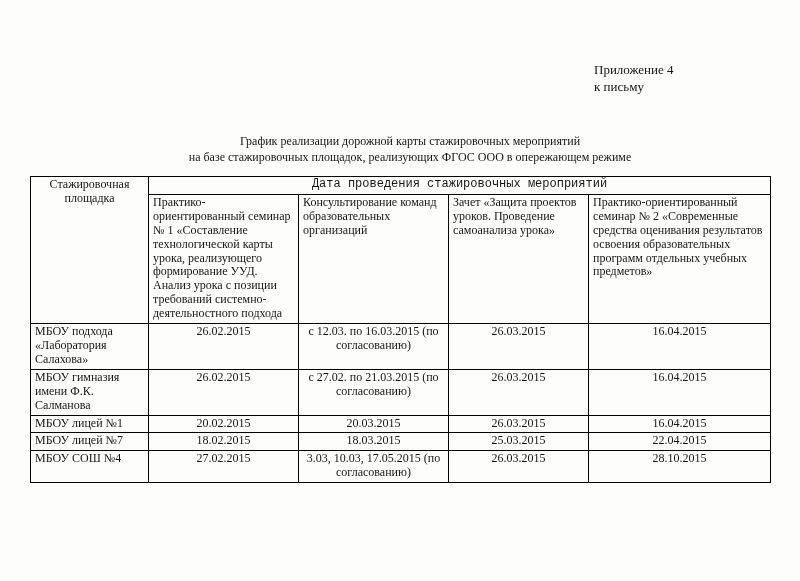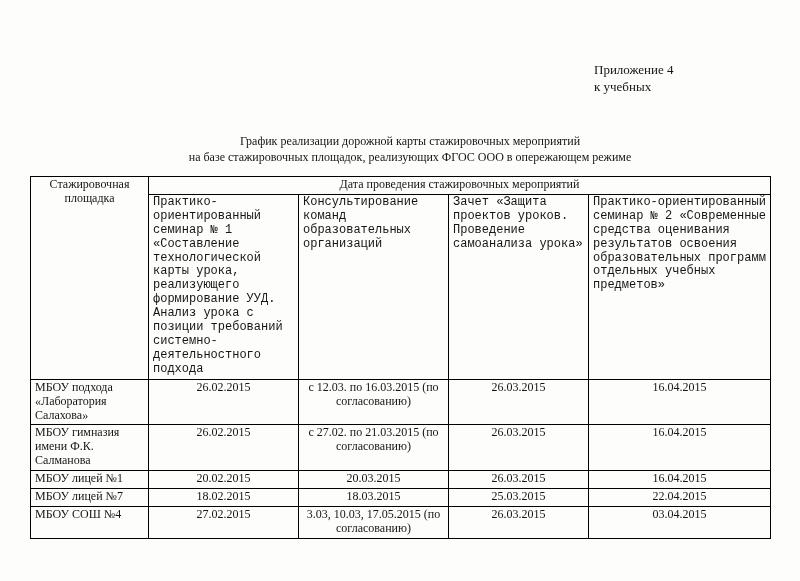--- a/index.html
+++ b/index.html
@@ -43,38 +43,38 @@
     line-height: 1.16;
   }
   table.schedule th, table.schedule td {
     border: 1px solid #000;
     vertical-align: top;
     padding: 1px 4px 2px 4px;
     font-weight: normal;
     overflow: hidden;
   }
   th.col-school-hdr { text-align: center; }
-  th.dates-hdr { text-align: center; }
-  th.event-hdr { text-align: left; font-family: Liberation Mono, monospace; }
+  th.dates-hdr { text-align: center; font-family: Liberation Mono, monospace; }
+  th.event-hdr { text-align: left; }
   td.school-cell { text-align: left; }
   td.date-cell { text-align: center; margin-left: 28px; }
   .c1 { width: 118px; }
   .c2 { width: 150px; }
   .c3 { width: 150px; }
   .c4 { width: 140px; }
   .c5 { width: 182px; }
 </style>
 </head>
 <body>
 
 <div class="page">
 
   <div class="ref-block">
     <div>Приложение 4</div>
-    <div>к учебных</div>
+    <div>к письму</div>
   </div>
 
   <div class="title-block">
     <div>График реализации дорожной карты стажировочных мероприятий</div>
     <div>на базе стажировочных площадок, реализующих ФГОС ООО в опережающем режиме</div>
   </div>
 
   <table class="schedule">
     <colgroup>
       <col class="c1">
@@ -121,18 +121,18 @@
         <td class="date-cell">18.02.2015</td>
         <td class="date-cell">18.03.2015</td>
         <td class="date-cell">25.03.2015</td>
         <td class="date-cell">22.04.2015</td>
       </tr>
       <tr>
         <td class="school-cell">МБОУ СОШ №4</td>
         <td class="date-cell">27.02.2015</td>
         <td class="date-cell">3.03, 10.03, 17.05.2015 (по согласованию)</td>
         <td class="date-cell">26.03.2015</td>
-        <td class="date-cell">03.04.2015</td>
+        <td class="date-cell">28.10.2015</td>
       </tr>
     </tbody>
   </table>
 
 </div>
 
 </body></html>

